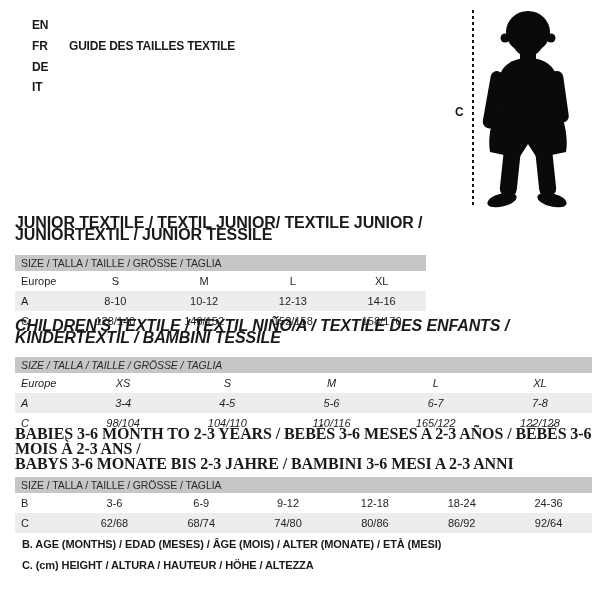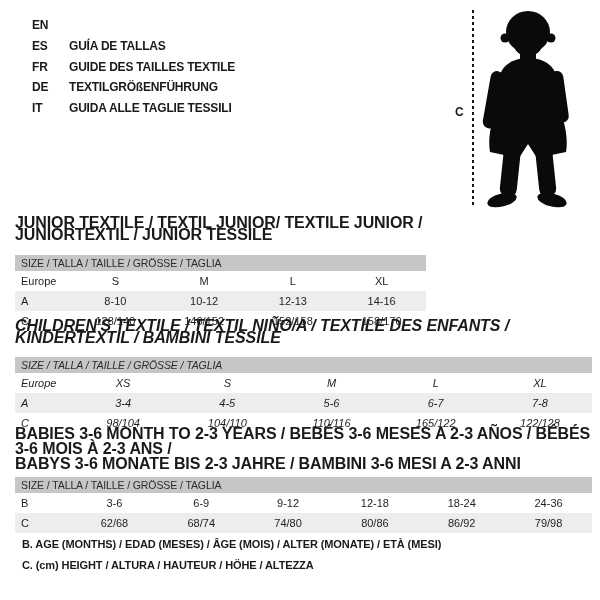--- a/index.html
+++ b/index.html
@@ -17,21 +17,21 @@
   .dash-line{position:absolute;left:472px;top:10px;width:2px;height:195px;
     background:repeating-linear-gradient(to bottom,#141414 0 3px,transparent 3px 6px);}
   .c-label{position:absolute;left:455px;top:105px;font-weight:700;font-size:12px;}
   .baby{position:absolute;left:481px;top:9px;}
   
   .section{position:absolute;left:15px;}
   .sec1{top:217px;width:411px;}
   .sec2{top:320px;width:577px;font-style:italic;}
   .sec3{top:426px;width:577px;}
   .sec-title{font-weight:700;font-size:16px;line-height:12px;letter-spacing:-0.1px;}
-  .sec3 .sec-title{line-height:15px;}
+  .sec3 .sec-title{line-height:15px;font-family:Liberation Serif, serif;}
   .sec1 .table{margin-top:14px;}
   .sec2 .table{margin-top:13px;}
   .sec3 .table{margin-top:6px;}
   .band{height:16px;background:#c6c6c6;display:flex;align-items:center;
     padding-left:6px;box-sizing:border-box;font-size:10.5px;color:#2b2b2b;
     letter-spacing:-0.1px;}
   .t-row{display:flex;height:20px;align-items:center;font-size:11px;color:#1e1e1e;}
   .t-row.shade{background:#ededed;}
   .lbl{width:50px;padding-left:6px;flex:none;}
   .val{flex:1;text-align:center;}
@@ -40,34 +40,28 @@
     line-height:20.5px;letter-spacing:-0.1px;}
 </style>
 </head>
 <body>
 
 <div class="lang-list">
   <div class="lang-row">
     <span class="lang-code">EN</span>
   </div>
   <div class="lang-row">
-    <span class="lang-code">ES</span>
-    <span>GUÍA DE TALLAS</span>
-  </div>
-  <div class="lang-row">
     <span class="lang-code">FR</span>
     <span>GUIDE DES TAILLES TEXTILE</span>
   </div>
   <div class="lang-row">
     <span class="lang-code">DE</span>
-    <span>TEXTILGRÖßENFÜHRUNG</span>
   </div>
   <div class="lang-row">
     <span class="lang-code">IT</span>
-    <span>GUIDA ALLE TAGLIE TESSILI</span>
   </div>
 </div>
 
 <div class="dash-line"></div>
 <div class="c-label">C</div>
 <svg class="baby" width="92" height="200" viewBox="0 0 92 200" xmlns="http://www.w3.org/2000/svg">
   <g fill="#0a0a0a">
     <ellipse cx="47" cy="23" rx="22" ry="21"></ellipse>
     <circle cx="24" cy="29" r="4.5"></circle>
     <circle cx="70" cy="29" r="4.5"></circle>
@@ -159,21 +153,21 @@
       <span class="val">18-24</span>
       <span class="val">24-36</span>
     </div>
     <div class="t-row shade">
       <span class="lbl">C</span>
       <span class="val">62/68</span>
       <span class="val">68/74</span>
       <span class="val">74/80</span>
       <span class="val">80/86</span>
       <span class="val">86/92</span>
-      <span class="val">79/98</span>
+      <span class="val">92/64</span>
     </div>
   </div>
 </div>
 
 <div class="notes">
   <div>B. AGE (MONTHS) / EDAD (MESES) / ÂGE (MOIS) / ALTER (MONATE) / ETÀ (MESI)</div>
   <div>C. (cm) HEIGHT / ALTURA / HAUTEUR / HÖHE / ALTEZZA</div>
 </div>
 
 </body></html>

